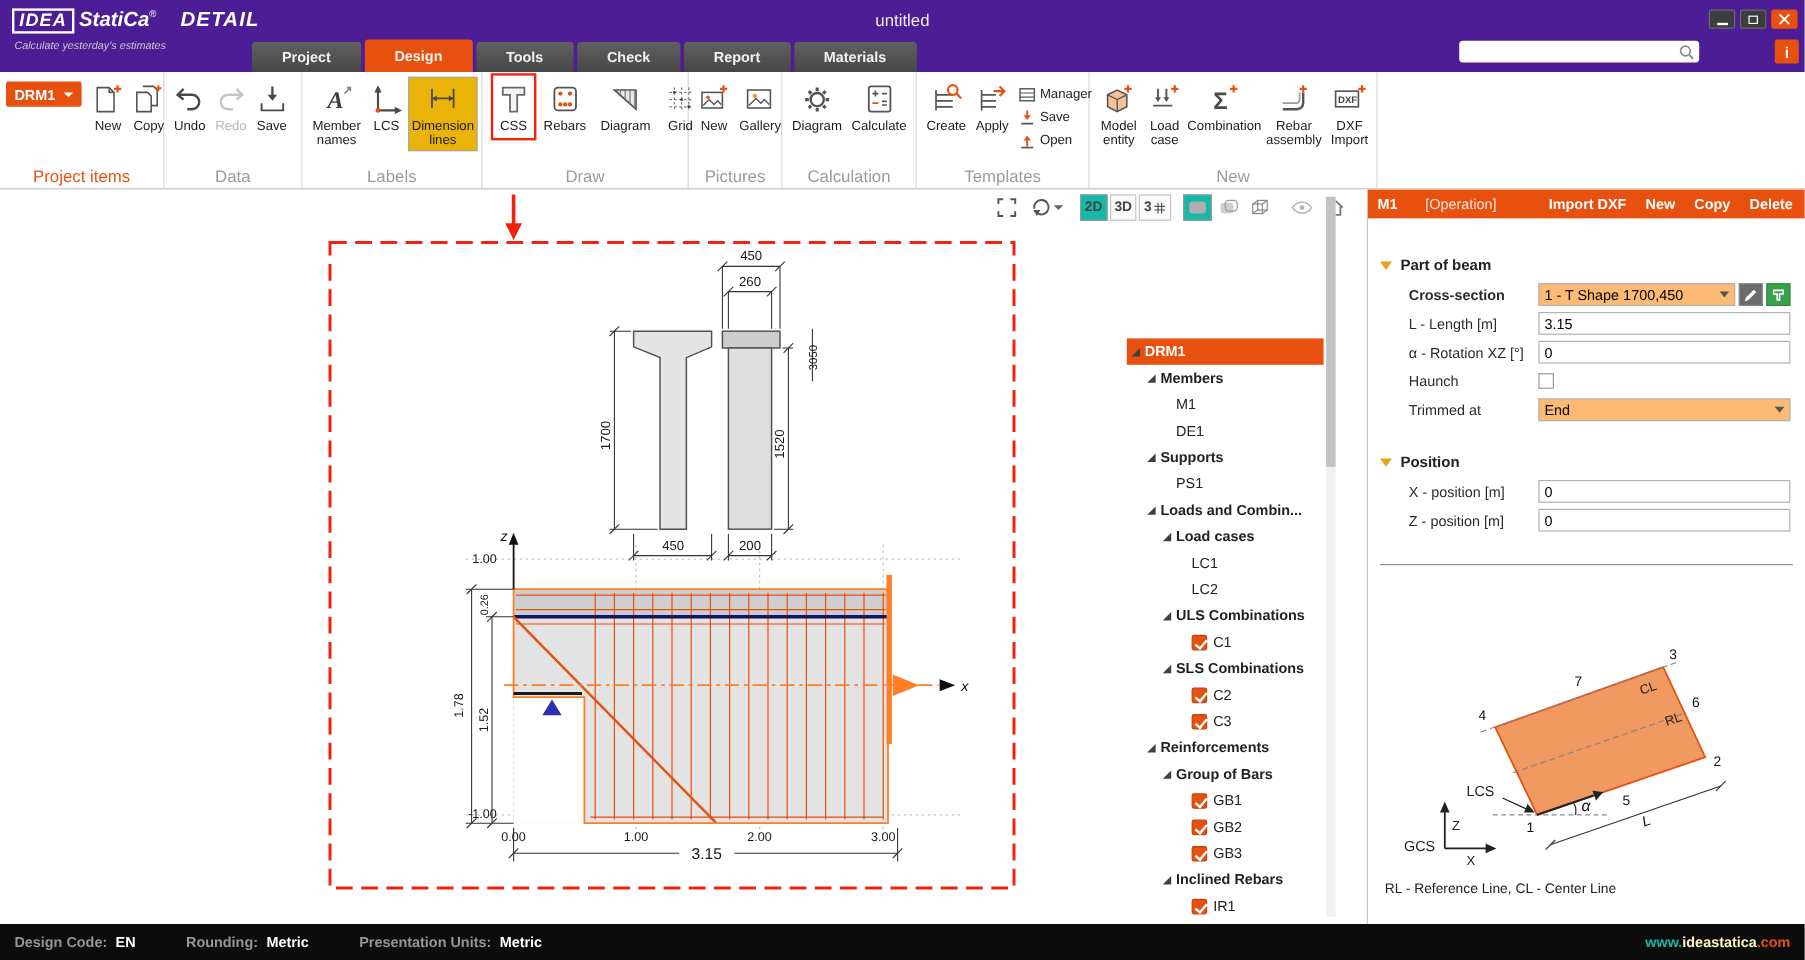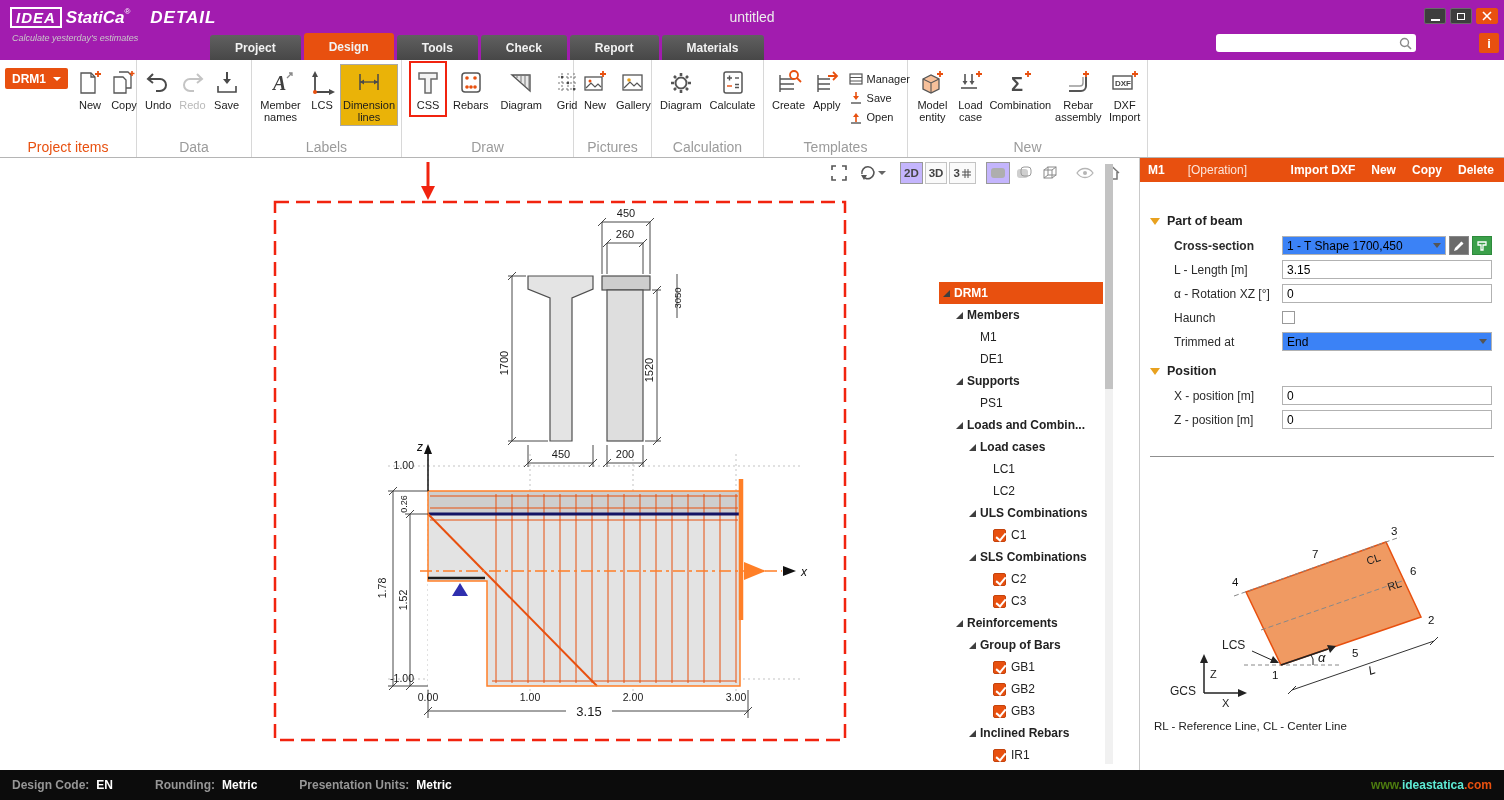--- a/index.html
+++ b/index.html
@@ -1,20 +1,20 @@
 <!DOCTYPE html>
 <html><head>
 <meta charset="utf-8">
 <style>
   html,body{margin:0;padding:0;width:1504px;height:800px;overflow:hidden;background:#fff;
     font-family:"Liberation Sans",sans-serif;}
   *{box-sizing:border-box;}
 
   
-  #titlebar{position:relative;height:60px;background:#a21caf;color:#fff;}
+  #titlebar{position:relative;height:60px;background:#4c1d95;color:#fff;}
   .logo-block{position:absolute;left:10px;top:7px;white-space:nowrap;}
   .logo-idea{display:inline-block;border:2px solid #fff;padding:0 4px;font-weight:bold;font-style:italic;font-size:15px;letter-spacing:1px;}
   .logo-statica{font-style:italic;font-weight:bold;font-size:17px;margin-left:4px;}
   .logo-reg{font-size:8px;vertical-align:top;}
   .app-name{font-style:italic;font-weight:bold;font-size:17px;margin-left:20px;letter-spacing:1px;}
   .tagline{position:absolute;left:12px;top:33px;font-style:italic;font-size:9px;color:#c9c9c9;}
   .win-title{position:absolute;left:0;right:0;top:9px;text-align:center;font-size:14px;color:#ededed;}
   .win-controls{position:absolute;right:6px;top:8px;display:flex;gap:4px;}
   .wc{width:22px;height:16px;border-radius:2px;background:#3d3d3d;border:1px solid #6a6a6a;display:flex;align-items:center;justify-content:center;}
   .wc.close{background:#e8500f;border-color:#e8500f;}
@@ -50,21 +50,21 @@
   
   #main{position:relative;height:612px;background:#fff;}
   #canvas{position:absolute;left:0;top:0;width:1139px;height:612px;}
   #drawing{position:absolute;left:0;top:0;}
 
   
   .vt{position:absolute;left:826px;top:4px;display:flex;align-items:center;gap:2px;}
   .vt-btn{height:22px;min-width:22px;display:flex;align-items:center;justify-content:center;border:1px solid transparent;
     color:#444;font-size:11.5px;font-weight:bold;padding:0 3px;}
   .vt-btn.boxed{border-color:#c4c4c4;background:#fafafa;}
-  .vt-btn.pressed{border-color:#989898;background:#c4b5fd;}
+  .vt-btn.pressed{border-color:#989898;background:#14b8a6;}
   .vt-sep{width:6px;}
   .caret-g{width:0;height:0;border-left:4px solid transparent;border-right:4px solid transparent;border-top:4px solid #666;margin-left:2px;}
 
   
   #tree{position:absolute;left:939px;top:124px;width:164px;}
   .trow{height:22px;display:flex;align-items:center;font-size:12px;color:#222;}
   .trow.bold{font-weight:bold;}
   .trow.selected{background:#e8500f;color:#fff;}
   .exp{width:0;height:0;border-left:7px solid transparent;border-bottom:7px solid #3f3f3f;flex:none;margin-right:4px;}
   .noexp{width:11px;flex:none;}
@@ -81,37 +81,37 @@
   .pactions{margin-left:auto;display:flex;gap:16px;font-weight:bold;}
   .sec{display:flex;align-items:center;padding:6px 0 4px 10px;}
   .sec.first{margin-top:26px;}
   .sec-tri{width:0;height:0;border-left:5px solid transparent;border-right:5px solid transparent;border-top:7px solid #e8a11f;margin-right:7px;}
   .sec-title{font-weight:bold;font-size:12.5px;color:#222;}
   .frow{display:flex;align-items:center;margin:3px 12px 3px 34px;height:21px;}
   .flabel{width:108px;font-size:12px;color:#2b2b2b;flex:none;}
   .flabel.bold{font-weight:bold;}
   .fctrl{flex:1;display:flex;align-items:center;gap:3px;}
   .tinp{flex:1;height:19px;border:1px solid #b2b2b2;font-size:12px;padding:0 4px;font-family:"Liberation Sans",sans-serif;outline:none;}
-  .dropdown{flex:1;height:19px;border:1px solid #b2b2b2;font-size:12px;padding:0 4px;display:flex;align-items:center;background:#3b82f6;}
+  .dropdown{flex:1;height:19px;border:1px solid #b2b2b2;font-size:12px;padding:0 4px;display:flex;align-items:center;background:#fdba74;}
   .dropdown .caret-d{margin-left:auto;width:0;height:0;border-left:4px solid transparent;border-right:4px solid transparent;border-top:5px solid #555;}
   .sq-btn{width:20px;height:19px;border:1px solid #888;display:flex;align-items:center;justify-content:center;padding:0;}
   .sq-btn.dark{background:#6b6b6b;}
   .sq-btn.green{background:#3ba04a;border-color:#2e8a3c;}
   .hcb{width:13px;height:13px;border:1px solid #9a9a9a;background:#fff;}
   .psep{margin:26px 10px 0 10px;border-top:1px solid #8f8f8f;}
   .diag-wrap{margin:10px 0 0 6px;}
   .pcaption{margin:4px 0 0 14px;font-size:11.5px;color:#222;}
 
   
   #statusbar{height:30px;background:#0c0c0c;display:flex;align-items:center;padding:0 12px;}
   .sb-item{display:flex;align-items:center;margin-right:42px;}
   .sb-label{color:#969696;font-size:12px;font-weight:bold;}
   .sb-value{color:#fff;font-size:12px;font-weight:bold;margin-left:7px;}
   .sb-site{margin-left:auto;font-size:12px;font-weight:bold;}
-  .site-pre{color:#4d7c0f;} .site-name{color:#5eead4;} .site-suf{color:#e8500f;}
+  .site-pre{color:#14b8a6;} .site-name{color:#fef9c3;} .site-suf{color:#e8500f;}
 </style>
 </head>
 <body>
 
 <div id="titlebar">
   <div class="logo-block">
     <span class="logo-idea">IDEA</span><span class="logo-statica">StatiCa</span><span class="logo-reg">®</span><span class="app-name">DETAIL</span>
   </div>
   <div class="tagline">Calculate yesterday's estimates</div>
   <div class="win-title">untitled</div>
@@ -798,21 +798,21 @@
     <div class="frow">
       <div class="flabel">Trimmed at</div>
       <div class="fctrl">
         <div class="dropdown">
           <span>End</span>
           <span class="caret-d"></span>
         </div>
       </div>
     </div>
 
-    <div class="sec" style="margin-top:6px">
+    <div class="sec" style="margin-top:20px">
       <span class="sec-tri"></span>
       <span class="sec-title">Position</span>
     </div>
 
     <div class="frow">
       <div class="flabel">X - position [m]</div>
       <div class="fctrl">
           <input class="tinp" value="0" style="">
         </div>
     </div>

